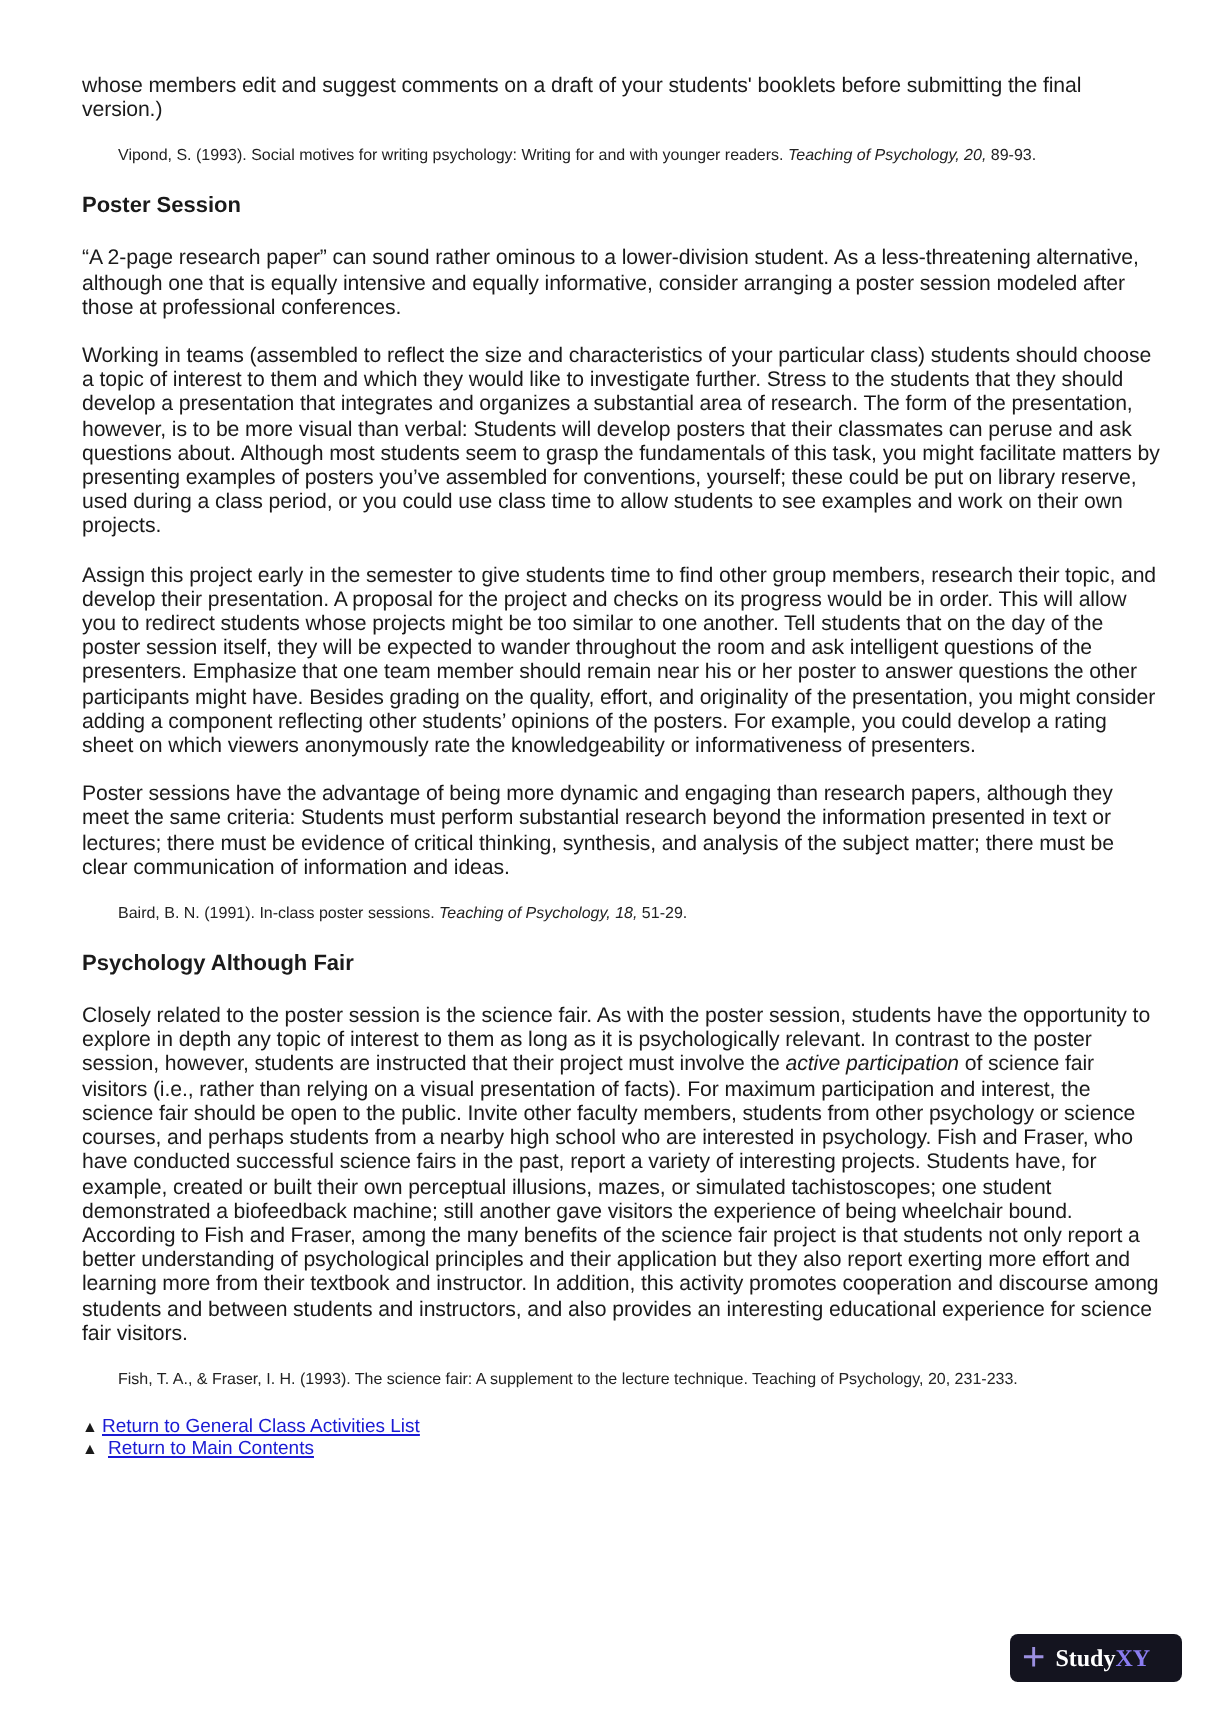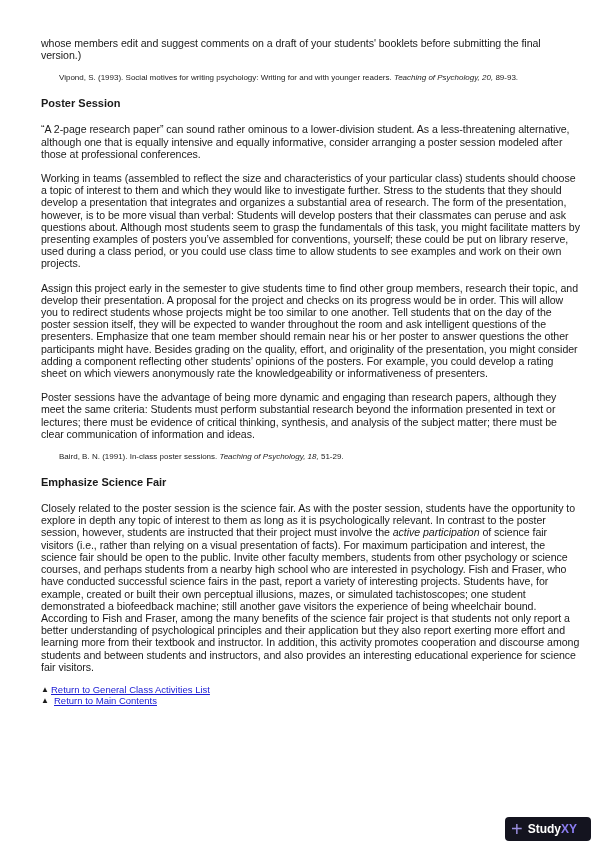--- a/index.html
+++ b/index.html
@@ -21,42 +21,43 @@
   .links { margin-top: 12px; font-size: 9.5px; line-height: 10.8px; }
   .link-row { display: flex; align-items: center; }
   .tri { font-size: 8px; width: 10px; display: inline-block; }
   .tri2 { width: 13px; }
   a.nav { color: #1a1ad4; font-weight: normal; text-decoration: underline; }
   .badge {
     position: absolute; left: 505px; top: 817px; width: 86px; height: 24px;
     background: #14141f; border-radius: 4px; display: flex; align-items: center;
   }
   .badge .plus { color: #9b8fe0; font-size: 20px; margin-left: 6px; line-height: 20px; font-weight: 300; }
-  .badge .brand { font-size: 12px; font-weight: bold; margin-left: 5px; color: #ffffff; }
+  .badge .brand { font-size: 12px; font-weight: bold; margin-left: 5px; color: #ffffff; font-family: Liberation Serif, serif; }
   .badge .brand .xy { color: #8a7cf0; }
 </style>
 </head>
 <body>
 
 <div class="page">
   <p class="body">whose members edit and suggest comments on a draft of your students' booklets before submitting the final version.)</p>
 
   <p class="cite"><span>Vipond, S. (1993). Social motives for writing psychology:  Writing for and with younger readers. </span><i>Teaching of Psychology, 20,</i><span> 89-93.</span></p>
 
   <h3 class="sect">Poster Session</h3>
   <p class="body">“A 2-page research paper” can sound rather ominous to a lower-division student. As a less-threatening alternative, although one that is equally intensive and equally informative, consider arranging a poster session modeled after those at professional conferences.</p>
   <p class="body">Working in teams (assembled to reflect the size and characteristics of your particular class) students should choose a topic of interest to them and which they would like to investigate further. Stress to the students that they should develop a presentation that integrates and organizes a substantial area of research. The form of the presentation, however, is to be more visual than verbal: Students will develop posters that their classmates can peruse and ask questions about. Although most students seem to grasp the fundamentals of this task, you might facilitate matters by presenting examples of posters you’ve assembled for conventions, yourself; these could be put on library reserve, used during a class period, or you could use class time to allow students to see examples and work on their own projects.</p>
   <p class="body">Assign this project early in the semester to give students time to find other group members, research their topic, and develop their presentation. A proposal for the project and checks on its progress would be in order. This will allow you to redirect students whose projects might be too similar to one another. Tell students that on the day of the poster session itself, they will be expected to wander throughout the room and ask intelligent questions of the presenters. Emphasize that one team member should remain near his or her poster to answer questions the other participants might have. Besides grading on the quality, effort, and originality of the presentation, you might consider adding a component reflecting other students’ opinions of the posters. For example, you could develop a rating sheet on which viewers anonymously rate the knowledgeability or informativeness of presenters.</p>
   <p class="body">Poster sessions have the advantage of being more dynamic and engaging than research papers, although they meet the same criteria: Students must perform substantial research beyond the information presented in text or lectures; there must be evidence of critical thinking, synthesis, and analysis of the subject matter; there must be clear communication of information and ideas.</p>
 
   <p class="cite"><span>Baird, B. N. (1991). In-class poster sessions. </span><i>Teaching of Psychology, 18,</i><span> 51-29.</span></p>
 
-  <h3 class="sect">Emphasize Science Fair</h3>
+  <h3 class="sect">Psychology Although Fair</h3>
   <p class="body"><span>Closely related to the poster session is the science fair. As with the poster session, students have the opportunity to explore in depth any topic of interest to them as long as it is psychologically relevant. In contrast to the poster session, however, students are instructed that their project must involve the </span><i>active participation</i><span> of science fair visitors (i.e., rather than relying on a visual presentation of facts). For maximum participation and interest, the science fair should be open to the public. Invite other faculty members, students from other psychology or science courses, and perhaps students from a nearby high school who are interested in psychology. Fish and Fraser, who have conducted successful science fairs in the past, report a variety of interesting projects. Students have, for example, created or built their own perceptual illusions, mazes, or simulated tachistoscopes; one student demonstrated a biofeedback machine; still another gave visitors the experience of being wheelchair bound. According to Fish and Fraser, among the many benefits of the science fair project is that students not only report a better understanding of psychological principles and their application but they also report exerting more effort and learning more from their textbook and instructor. In addition, this activity promotes cooperation and discourse among students and between students and instructors, and also provides an interesting educational experience for science fair visitors.</span></p>
 
+  <p class="cite">Fish, T. A., &amp; Fraser, I. H. (1993). The science fair:  A supplement to the lecture technique. Teaching of Psychology, 20, 231-233.</p>
 
   <div class="links">
     <div class="link-row">
       <span class="tri">▲</span>
       <a class="nav" href="#">Return to General Class Activities List</a>
     </div>
     <div class="link-row">
       <span class="tri tri2">▲</span>
       <a class="nav" href="#">Return to Main Contents</a>
     </div>

